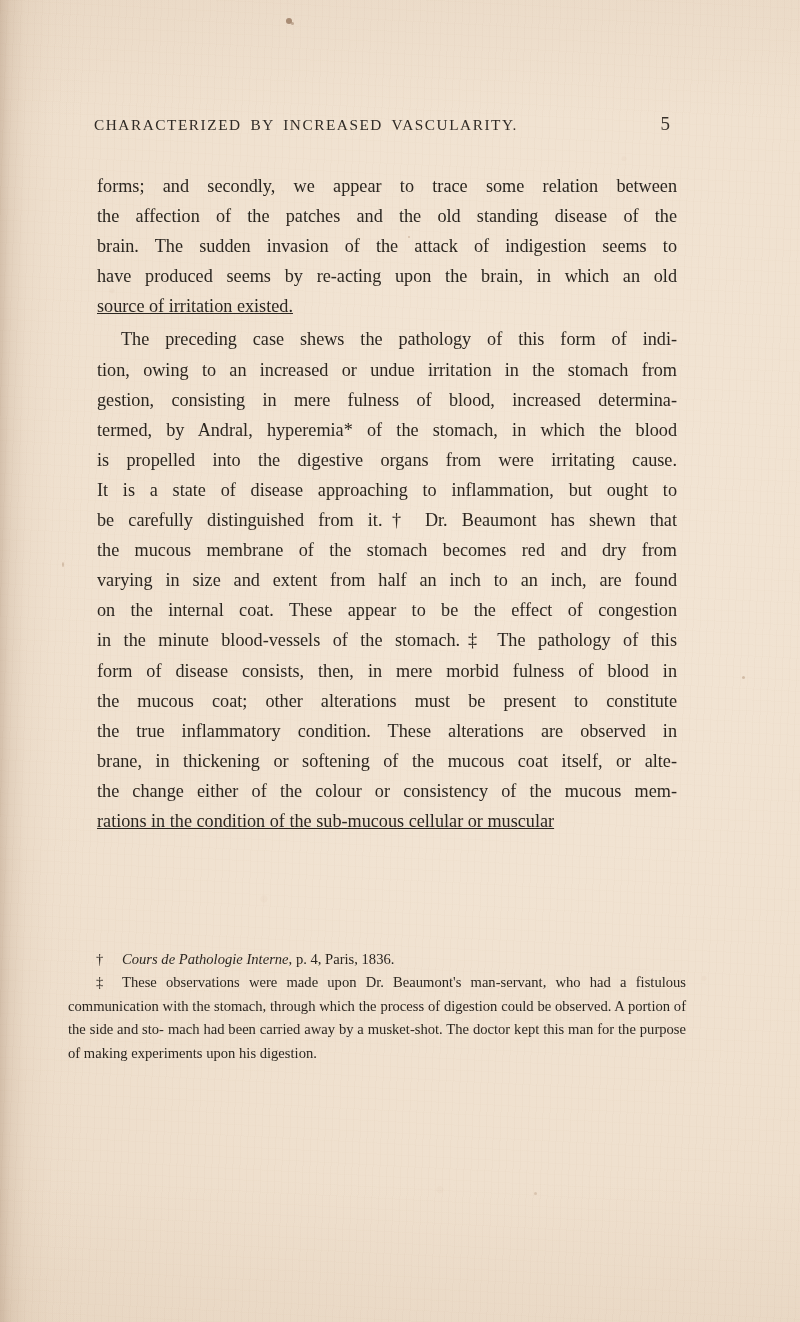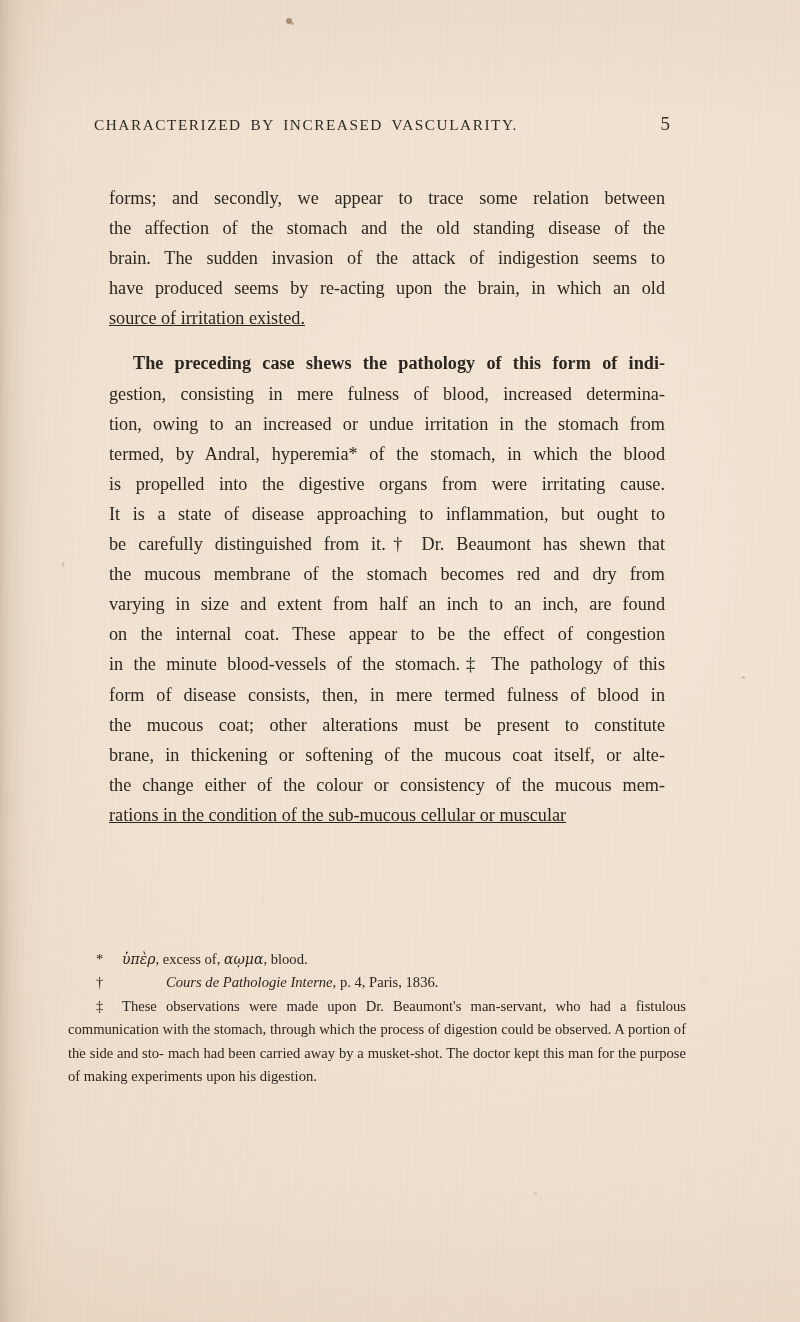--- a/index.html
+++ b/index.html
@@ -86,37 +86,36 @@
     left: 94px;
     top: 168px;
     width: 586px;
     font-size: 18.2px;
     line-height: 30.1px;
     color: #2b2620;
     text-align: justify;
     text-align-last: left;
   }
   #body-text p {
-    margin: 15px;
+    margin: 3px;
     text-indent: 0;
   }
   
   .ln {
     display: block;
     text-align: justify;
     text-align-last: justify;
     white-space: nowrap;
   }
   .ln.last {
     text-align-last: left;
     text-decoration: underline;
   }
   .ln.ind {
     text-indent: 24px;
-    font-weight: bold;
   }
 
   
   #footnotes {
     position: absolute;
     left: 68px;
     top: 948px;
     width: 618px;
     font-size: 14.6px;
     line-height: 23.4px;
@@ -137,21 +136,20 @@
   #footnotes .fnote.longnote {
     text-indent: 0;
   }
   #footnotes .greek {
     font-family: "DejaVu Serif", serif;
     font-style: italic;
     font-size: 14px;
   }
   #footnotes .ital {
     font-style: italic;
-    margin-left: 44px;
   }
 
   
   .speck {
     position: absolute;
     border-radius: 50%;
     pointer-events: none;
     mix-blend-mode: multiply;
   }
 </style>
@@ -170,52 +168,50 @@
 
   <div id="running-head">
     <span class="rh-title">CHARACTERIZED BY INCREASED VASCULARITY.</span>
     <span class="rh-page">5</span>
   </div>
 
   <div id="body-text">
 
     <p>
       <span class="ln">forms; and secondly, we appear to trace some relation between</span>
-      <span class="ln">the affection of the stomach and the old standing disease of the</span>
+      <span class="ln">the affection of the patches and the old standing disease of the</span>
       <span class="ln">brain.  The sudden invasion of the attack of indigestion seems to</span>
       <span class="ln">have produced seems by re-acting upon the brain, in which an old</span>
       <span class="ln last">source of irritation existed.</span>
     </p>
 
     <p>
       <span class="ln ind">The preceding case shews the pathology of this form of indi-</span>
+      <span class="ln">tion, owing to an increased or undue irritation in the stomach from</span>
       <span class="ln">gestion, consisting in mere fulness of blood, increased determina-</span>
-      <span class="ln">tion, owing to an increased or undue irritation in the stomach from</span>
       <span class="ln">termed, by Andral, hyperemia* of the stomach, in which the blood</span>
       <span class="ln">is propelled into the digestive organs from were irritating cause.</span>
       <span class="ln">It is a state of disease approaching to inflammation, but ought to</span>
       <span class="ln">be carefully distinguished from it.†  Dr. Beaumont has shewn that</span>
       <span class="ln">the mucous membrane of the stomach becomes red and dry from</span>
       <span class="ln">varying in size and extent from half an inch to an inch, are found</span>
       <span class="ln">on the internal coat.  These appear to be the effect of congestion</span>
       <span class="ln">in the minute blood-vessels of the stomach.‡  The pathology of this</span>
-      <span class="ln">form of disease consists, then, in mere termed fulness of blood in</span>
+      <span class="ln">form of disease consists, then, in mere morbid fulness of blood in</span>
       <span class="ln">the mucous coat; other alterations must be present to constitute</span>
+      <span class="ln">the true inflammatory condition.  These alterations are observed in</span>
       <span class="ln">brane, in thickening or softening of the mucous coat itself, or alte-</span>
       <span class="ln">the change either of the colour or consistency of the mucous mem-</span>
       <span class="ln last">rations in the condition of the sub-mucous cellular or muscular</span>
     </p>
 
   </div>
 
   <div id="footnotes">
 
-    <p class="fnote">
-      <span class="marker">*</span><span class="greek">ὑπὲρ</span><span>, excess of, </span><span class="greek">αῳμα</span><span>, blood.</span>
-    </p>
 
     <p class="fnote">
       <span class="marker">†</span><span class="ital">Cours de Pathologie Interne</span><span>, p. 4, Paris, 1836.</span>
     </p>
 
     <p class="fnote longnote">
       <span class="marker">‡</span><span>These observations were made upon Dr. Beaumont's man-servant,</span>
       <span>who had a fistulous communication with the stomach, through which the</span>
       <span>process of digestion could be observed.  A portion of the side and sto-</span>
       <span>mach had been carried away by a musket-shot.  The doctor kept this man</span>

